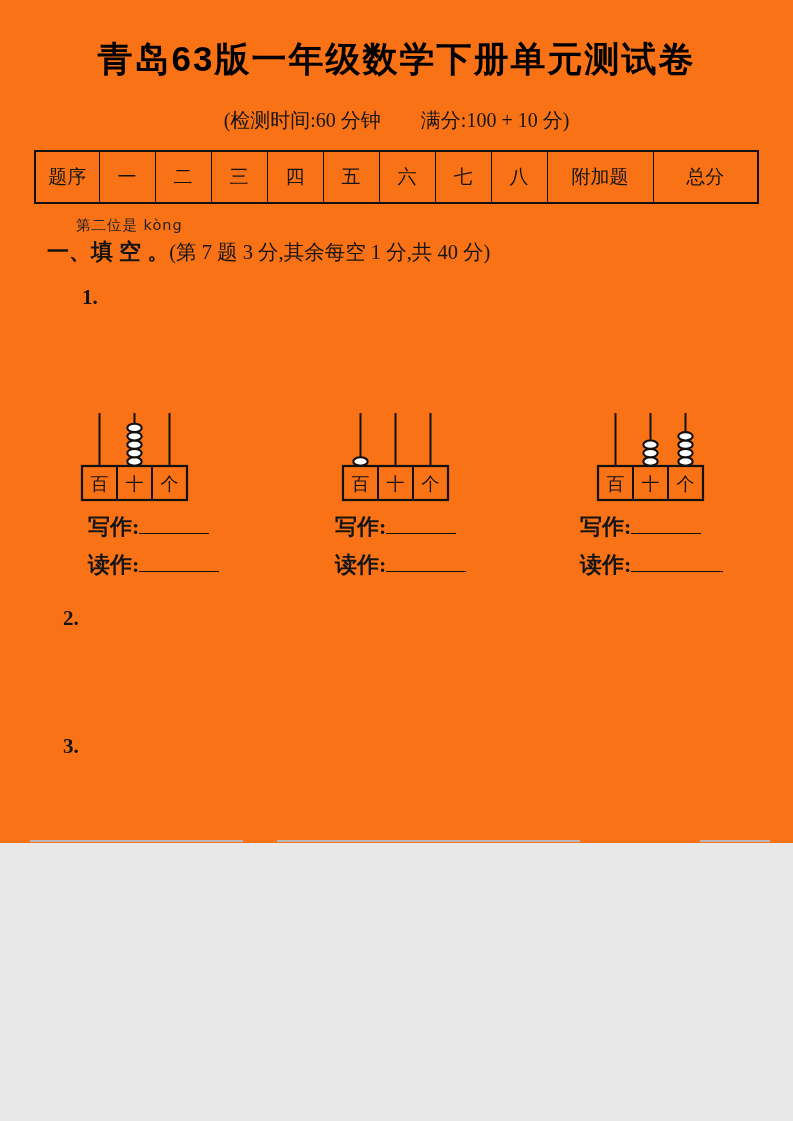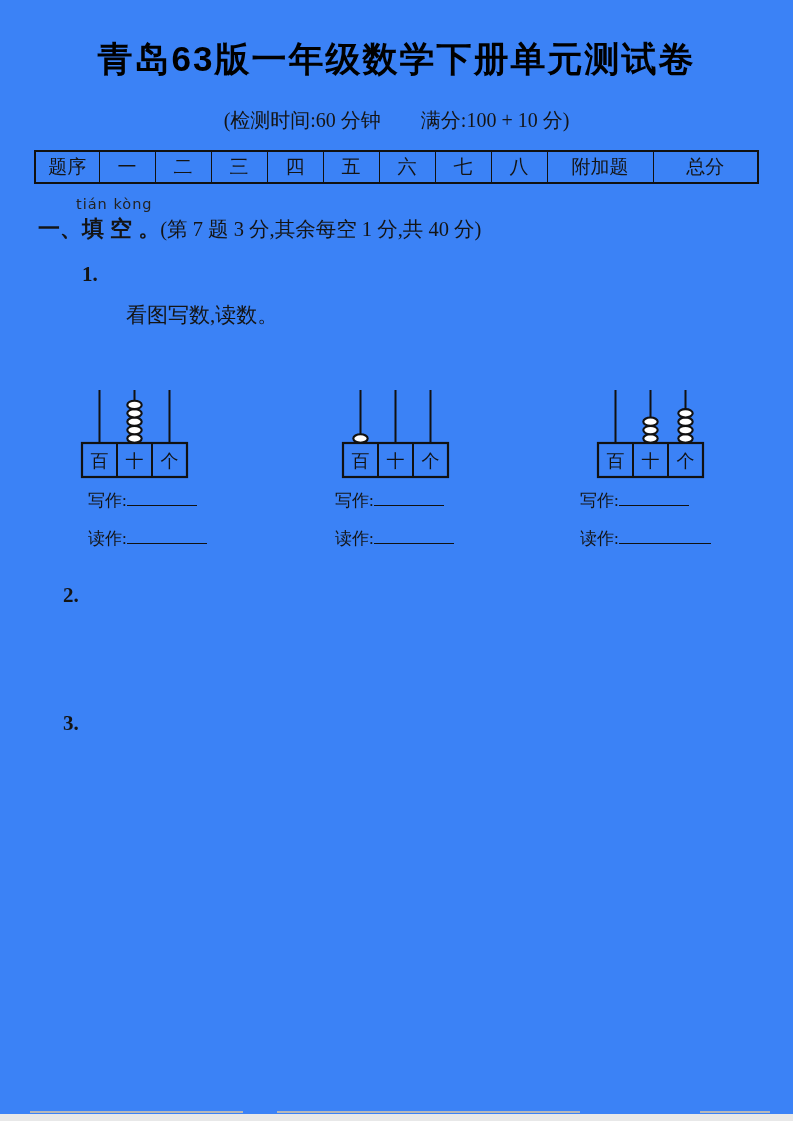--- a/index.html
+++ b/index.html
@@ -1,58 +1,59 @@
 <!DOCTYPE html>
 <html><head>
 <meta charset="utf-8">
 <style>
   html,body { margin:0; padding:0; background:#e8e8e8; }
   .page {
-    position:relative; width:793px; height:1114px; margin:0 auto;
-    background:#3b82f6; color:#141414; overflow:hidden;
+    position:relative; width:793px; height:843px; margin:0 auto;
+    background:#f97316; color:#141414; overflow:hidden;
     font-family:"Liberation Serif","DejaVu Serif",serif;
   }
   .title {
     margin-top:36px; text-align:center; font-size:35px; font-weight:900;
     letter-spacing:2px; font-family:"Liberation Sans","DejaVu Sans",sans-serif; color:#000;
   }
   .subtitle {
     margin-top:7px; text-align:center; font-size:28px; font-weight:900;
     letter-spacing:3px; font-family:"Liberation Sans","DejaVu Sans",sans-serif; color:#000;
   }
   .info { margin-top:24px; text-align:center; font-size:20px; white-space:pre-wrap; }
 
   .score-table {
     width:723px; margin:16px auto 0; border-collapse:collapse; table-layout:fixed;
     border:2.5px solid #111;
   }
   .score-table td {
     border:1.5px solid #111; height:30px; text-align:center;
-    font-size:19px; padding:0; overflow:hidden;
+    font-size:19px; padding:10px; overflow:hidden;
   }
 
   .pinyin {
     margin:12px 0 0 76px; font-size:14.5px; letter-spacing:1px;
     font-family:"DejaVu Sans","Liberation Sans",sans-serif; color:#222;
   }
   .sec-head { margin:2px 0 0 38px; font-size:20.5px; white-space:pre-wrap; }
   .sec-head .bold {
     font-weight:900; font-size:22px;
     font-family:"Liberation Sans","DejaVu Sans",sans-serif;
+    margin-left:9px;
   }
 
   .q { position:relative; font-size:21px; line-height:41px; white-space:pre-wrap; }
   .qnum { position:absolute; top:0; font-weight:bold; }
   .qline { display:block; }
 
   .abacus-row { position:relative; height:94px; margin-top:10px; }
   .abacus { position:absolute; top:0; width:135px; height:92px; }
   .ab1 { left:72px; } .ab2 { left:333px; } .ab3 { left:588px; }
 
-  .wr-grid { position:relative; height:78px; margin-top:6px; font-size:17px; }
+  .wr-grid { position:relative; height:78px; margin-top:6px; font-size:22px;font-weight:bold; }
   .wr-item { position:absolute; white-space:nowrap; }
   .blank {
     display:inline-block; width:70px; height:1.05em;
     border-bottom:1.8px solid #111; vertical-align:baseline;
   }
 
   .scan-line { position:absolute; height:0; border-top:2px solid #b8b8b8; bottom:1px; }
   .sl1 { left:30px; width:213px; }
   .sl2 { left:277px; width:303px; }
   .sl3 { left:700px; width:70px; }
@@ -89,25 +90,25 @@
       <td>五</td>
       <td>六</td>
       <td>七</td>
       <td>八</td>
       <td>附加题</td>
       <td>总分</td>
     </tr>
   </tbody>
     </table>
 
-  <div class="pinyin">tián kòng</div>
+  <div class="pinyin">第二位是 kòng</div>
   <div class="sec-head"><span class="bold">一、填 空 。</span><span>(第 7 题 3 分,其余每空 1 分,共 40 分)</span></div>
 
   <div class="q" style="padding-left:105px; margin-top:10px;">
-    <span class="qnum" style="left:82px">1.</span><span>看图写数,读数。</span>
+    <span class="qnum" style="left:82px">1.</span>
   </div>
 
   <div class="abacus-row">
     <div class="abacus ab1"><svg width="135" height="92" viewBox="0 0 135 92" xmlns="http://www.w3.org/2000/svg">
           <line x1="27.5" y1="3" x2="27.5" y2="57" stroke="#111" stroke-width="2"></line>
           <line x1="62.5" y1="3" x2="62.5" y2="57" stroke="#111" stroke-width="2"></line>
           <ellipse cx="62.5" cy="51.5" rx="7.2" ry="4.2" fill="#fff" stroke="#111" stroke-width="2.1"></ellipse>
           <ellipse cx="62.5" cy="43.1" rx="7.2" ry="4.2" fill="#fff" stroke="#111" stroke-width="2.1"></ellipse>
           <ellipse cx="62.5" cy="34.7" rx="7.2" ry="4.2" fill="#fff" stroke="#111" stroke-width="2.1"></ellipse>
           <ellipse cx="62.5" cy="26.299999999999997" rx="7.2" ry="4.2" fill="#fff" stroke="#111" stroke-width="2.1"></ellipse>

